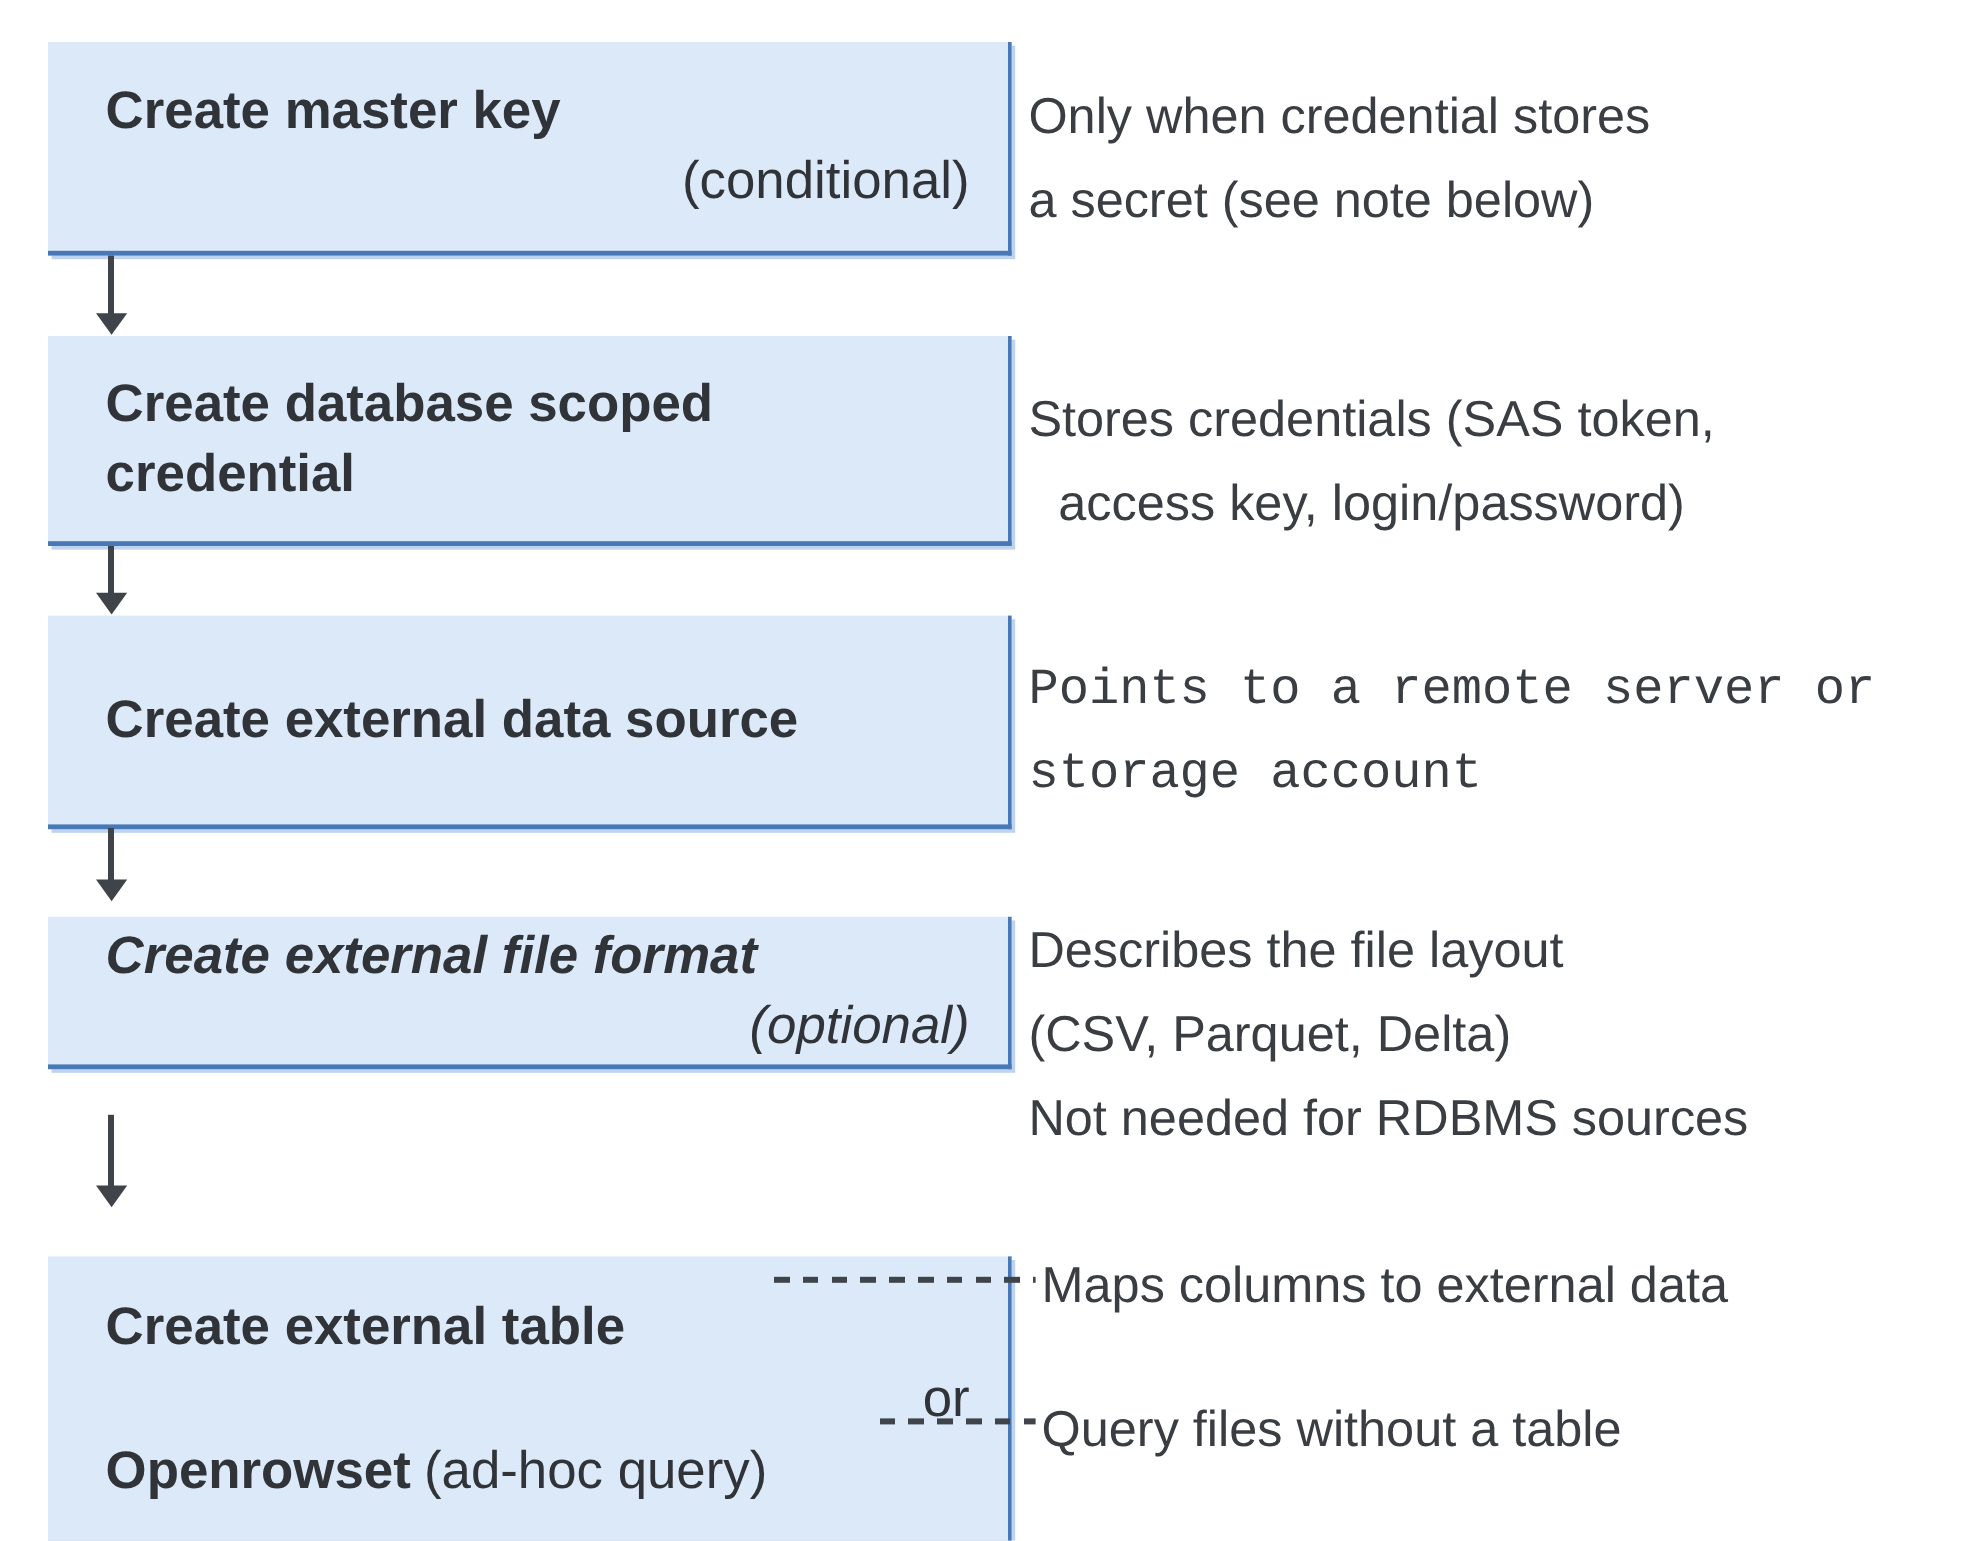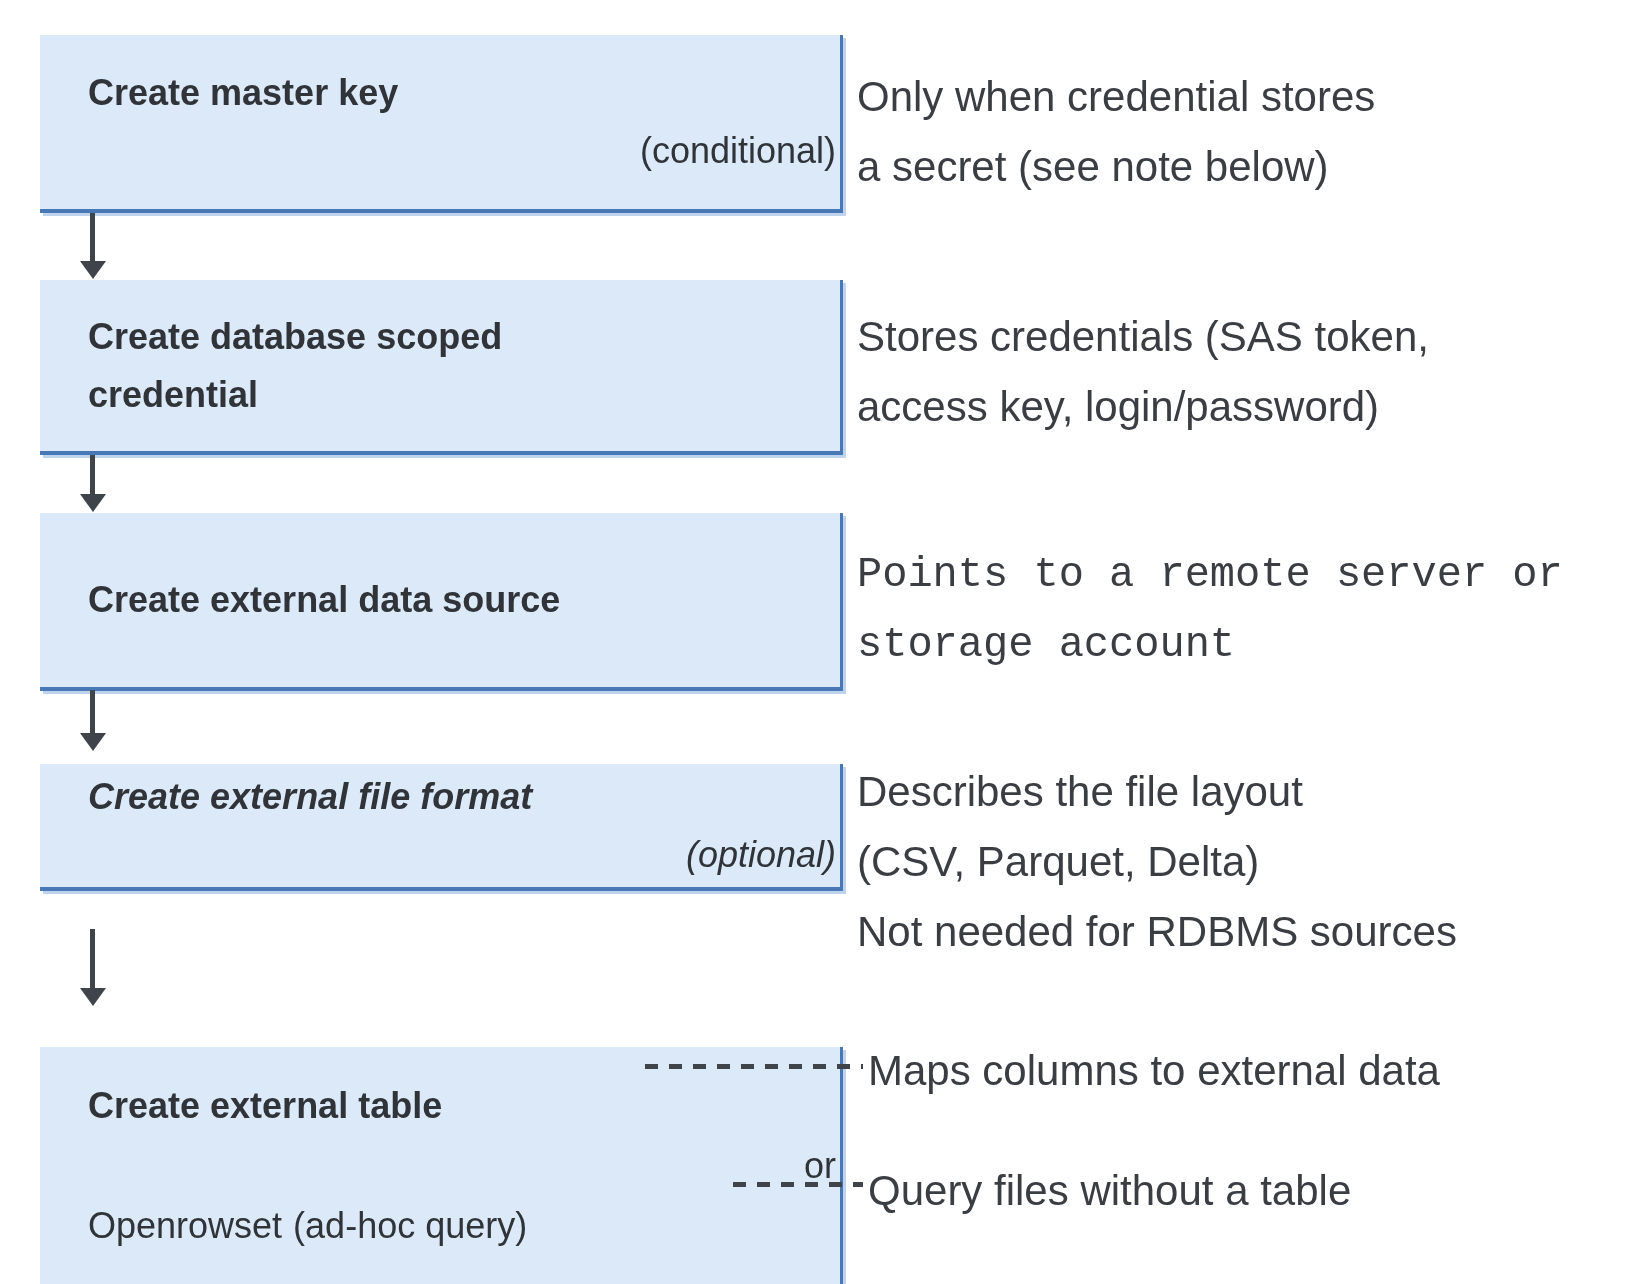--- a/index.html
+++ b/index.html
@@ -14,22 +14,22 @@
   body{font-family:"Liberation Sans", sans-serif;}
   .canvas{position:relative;width:1638px;height:1284px;background:#ffffff;overflow:hidden;}
 
   .step-box{
     position:absolute;left:40px;width:803px;box-sizing:border-box;
     background:var(--box-fill);
     border-right:3px solid var(--box-border);
     border-bottom:4px solid var(--box-border);
     box-shadow:3px 3px 0 var(--box-shadow-c);
     display:flex;flex-direction:column;justify-content:center;
-    padding-left:48px;padding-right:4px;
-    color:var(--title-text);font-size:36px;line-height:58px;
+    padding-left:48px;padding-right:32px;
+    color:var(--title-text);font-size:44px;line-height:58px;
   }
   .step-title{font-weight:bold;white-space:pre-line;display:block;}
   .step-subtitle{font-weight:normal;display:block;text-align:right;}
 
   .box-1{top:35px;height:178px;}
   .box-2{top:280px;height:175px;}
   .box-3{top:513px;height:178px;}
   .box-4{top:764px;height:127px;font-style:italic;}
   .box-5{top:1007px;height:241px;line-height:60px;margin-top:40px;}
 
@@ -44,28 +44,28 @@
     border-top:18px solid var(--connector);}
 
   .dash{position:absolute;height:5px;
     background:repeating-linear-gradient(90deg,var(--connector) 0 13px,transparent 13px 24px);}
   .dash-1{left:645px;top:1064px;width:218px;}
   .dash-2{left:733px;top:1182px;width:130px;}
 
   .note{position:absolute;left:857px;font-size:42px;line-height:70px;
     color:var(--body-text);white-space:pre-line;}
   .note-1{top:62px;}
-  .note-2{top:302px;}
+  .note-2{top:314px;text-align:center;}
   .note-3{top:540px;font-family:Liberation Mono, monospace;}
   .note-4{top:757px;}
   .note-5a{left:868px;top:1036px;}
   .note-5b{left:868px;top:1156px;}
 
   .alt-suffix{font-weight:normal;margin-left:11px;}
-  .bold{font-weight:normal;}
+  .bold{font-weight:bold;}
 </style>
 </head>
 <body>
 
 <div class="canvas">
 
   <div class="step-box box-1">
     <span class="step-title">Create master key</span>
     <span class="step-subtitle">(conditional)</span>
   </div>

